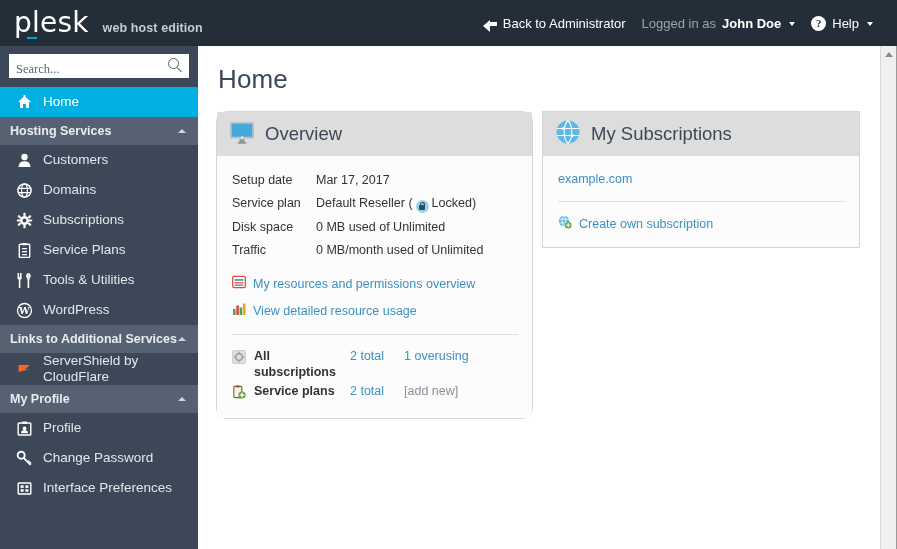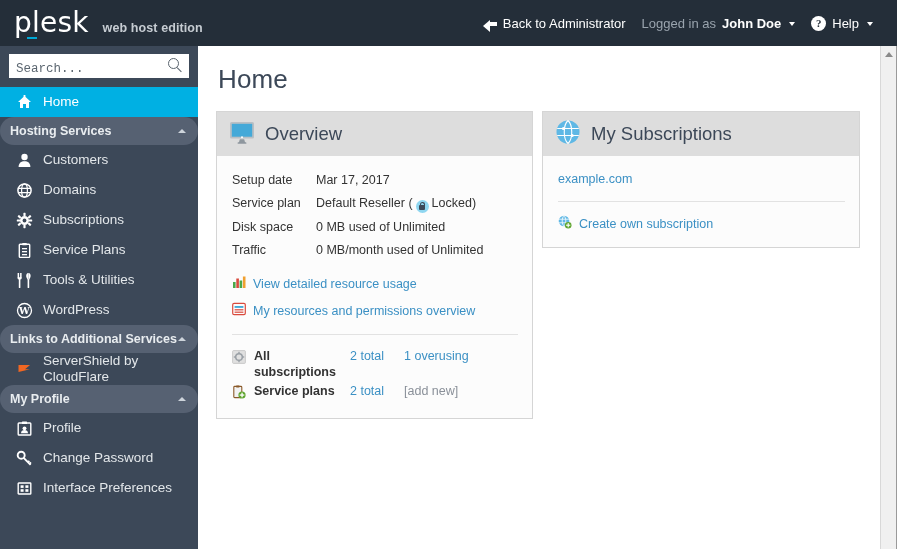--- a/index.html
+++ b/index.html
@@ -90,21 +90,21 @@
   }
   .search-row { padding: 8px 9px 9px 9px; background: #3c4858; }
   .search-box {
     position: relative; background: #ffffff;
     height: 24px; display: flex; align-items: center;
   }
   .search-box input {
     border: 0; outline: 0; width: 100%; height: 100%;
     padding: 6px 26px 0 7px;
     font-size: 12.5px; color: #333;
-    font-family: Liberation Mono, monospace;
+    font-family: Liberation Serif, serif;
     background: transparent;
   }
   .search-box input::placeholder { color: #5b6670; opacity: 1; }
   .search-ico {
     position: absolute; right: 6px; top: 4px;
     width: 15px; height: 15px; pointer-events: none;
   }
   .search-ico::before {
     content: ""; position: absolute; left: 0; top: 0;
     width: 9px; height: 9px; border: 1.4px solid #5a646e;
@@ -130,21 +130,20 @@
   .nav-item.two-line { height: 32px; align-items: center; }
   .nav-item.two-line .lbl { white-space: normal; line-height: 1.22; }
 
   .nav-section {
     display: flex; align-items: center;
     padding: 0 12px 0 10px;
     height: 28px;
     background: #566172;
     color: #e9edf0; font-size: 12.5px; font-weight: 700;
     cursor: pointer;
-    border-radius: 14px;
   }
   .nav-section .sec-caret {
     margin-left: auto; width: 0; height: 0;
     border-left: 4px solid transparent;
     border-right: 4px solid transparent;
     border-bottom: 4.5px solid #cdd4db;
   }
   .sb-spacer { flex: 1; background: #3c4858; }
 
   
@@ -161,21 +160,21 @@
   .page-title {
     font-size: 26px; color: #3c4858; font-weight: 400;
     margin: 0 0 16px 2px; letter-spacing: .1px;
   }
   .panels { display: flex; gap: 9px; align-items: flex-start; }
 
   .panel {
     background: #fcfcfc;
     border: 1px solid #d5d5d5;
   }
-  .panel-overview { width: 317px; }
+  .panel-overview { width: 317px; border-radius: 11px; }
   .panel-subs { width: 318px; }
 
   .panel-head {
     background: #dddddd;
     height: 44px;
     display: flex; align-items: center; gap: 10px;
     padding: 0 12px;
   }
   .panel-head .ph-title {
     font-size: 18.5px; color: #3c4858; font-weight: 400;
@@ -504,39 +503,39 @@
               <tr>
                 <td class="k">Traffic</td>
                 <td class="v">0 MB/month used of Unlimited</td>
               </tr>
             </tbody>
               </table>
 
             <div class="link-row">
               <span>
                 <svg width="14" height="14" viewBox="0 0 14 14">
+                  <rect x="0.7" y="1.4" width="12.6" height="11.2" rx="1.4" fill="none" stroke="#d94a3d" stroke-width="1.2"></rect>
+                  <rect x="2.6" y="4" width="8.8" height="1.9" fill="#44a9d8"></rect>
+                  <rect x="2.6" y="7.2" width="8.8" height="1.2" fill="#d94a3d"></rect>
+                  <rect x="2.6" y="9.6" width="8.8" height="1.2" fill="#d94a3d"></rect>
+                </svg>
+              </span>
+              <a class="lnk">My resources and permissions overview</a>
+            </div>
+
+            <div class="link-row">
+              <span>
+                <svg width="14" height="14" viewBox="0 0 14 14">
                   <rect x="1" y="7" width="2.6" height="6" fill="#4aa84a"></rect>
                   <rect x="4.3" y="3.5" width="2.6" height="9.5" fill="#d94a3d"></rect>
                   <rect x="7.6" y="5.5" width="2.6" height="7.5" fill="#4aa84a"></rect>
                   <rect x="10.9" y="1.5" width="2.6" height="11.5" fill="#f0a030"></rect>
                 </svg>
               </span>
               <a class="lnk">View detailed resource usage</a>
-            </div>
-
-            <div class="link-row">
-              <span>
-                <svg width="14" height="14" viewBox="0 0 14 14">
-                  <rect x="0.7" y="1.4" width="12.6" height="11.2" rx="1.4" fill="none" stroke="#d94a3d" stroke-width="1.2"></rect>
-                  <rect x="2.6" y="4" width="8.8" height="1.9" fill="#44a9d8"></rect>
-                  <rect x="2.6" y="7.2" width="8.8" height="1.2" fill="#d94a3d"></rect>
-                  <rect x="2.6" y="9.6" width="8.8" height="1.2" fill="#d94a3d"></rect>
-                </svg>
-              </span>
-              <a class="lnk">My resources and permissions overview</a>
             </div>
 
             <div class="hr"></div>
 
             <table class="stats">
               <tbody>
                   <tr>
                 <td class="ic">
                   <svg width="14" height="14" viewBox="0 0 14 14">
                     <rect x="0.6" y="0.6" width="12.8" height="12.8" rx="1" fill="#e0e0e0" stroke="#c2c2c2" stroke-width="0.8"></rect>

